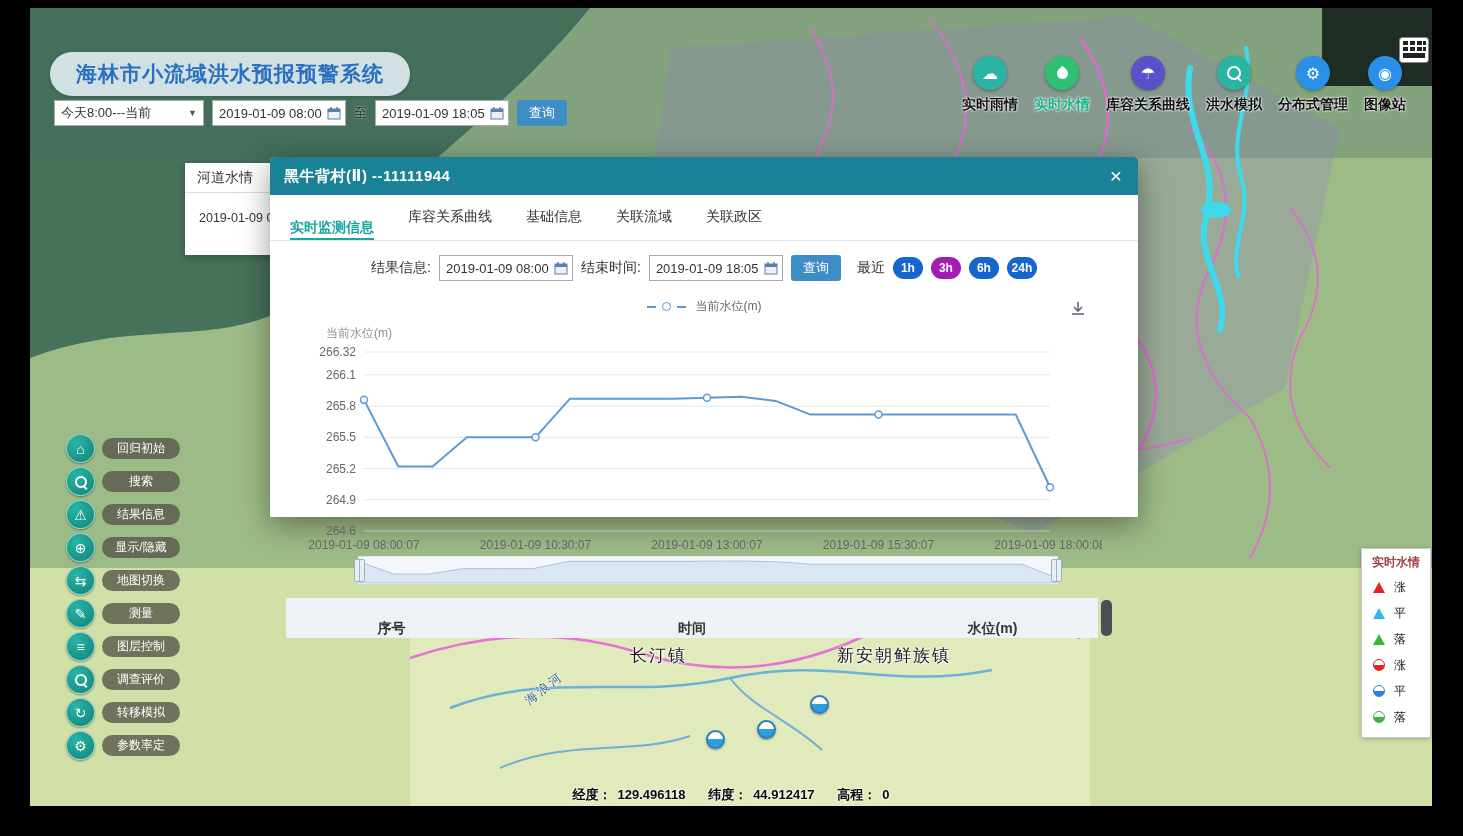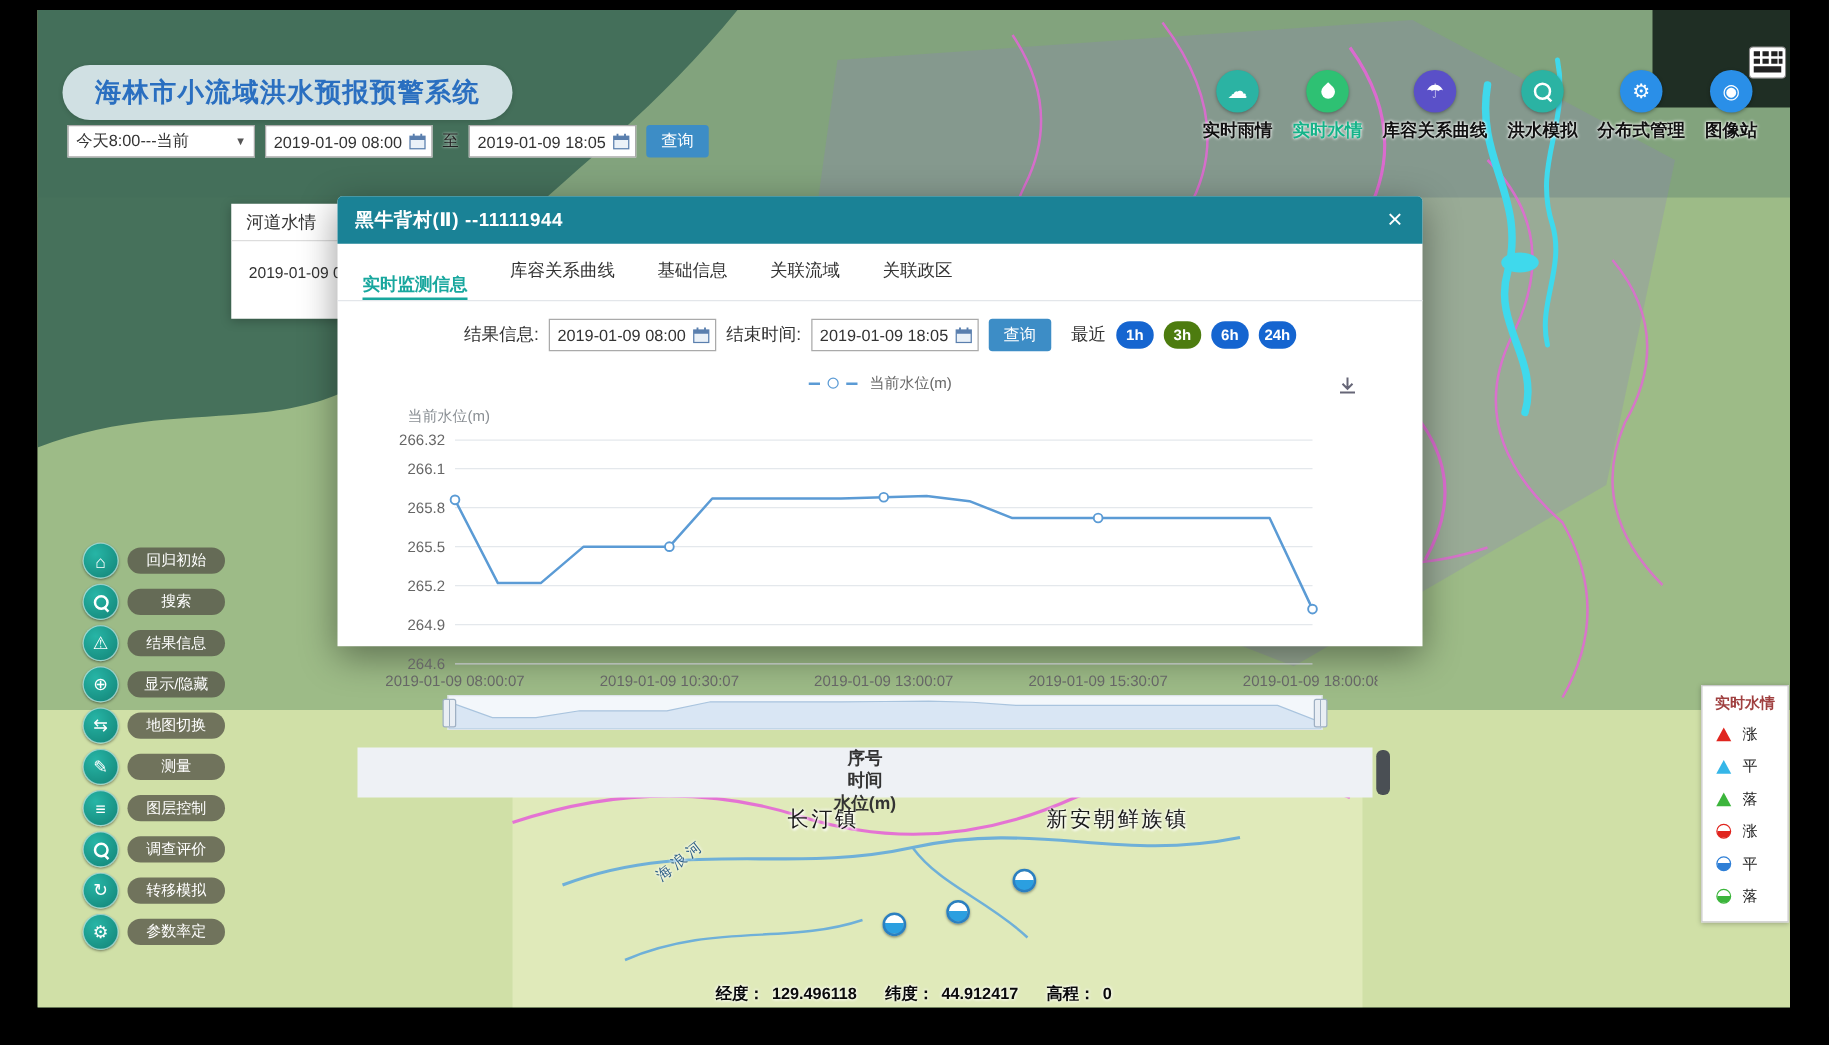--- a/index.html
+++ b/index.html
@@ -60,21 +60,21 @@
   .lg-line{width:9px;height:2px;background:var(--c);}
   .lg-dot{width:7px;height:7px;border:1.5px solid var(--c);border-radius:50%;background:#fff;}
   .lg-text{font-size:12px;color:#666;margin-left:4px;}
   .download-btn{position:absolute;right:51px;top:143px;cursor:pointer;}
   .chart-title{position:absolute;left:56px;top:168px;font-size:12px;color:#8a8f94;}
   #main-chart{position:absolute;left:12px;top:186px;}
   .datazoom{position:absolute;left:88px;top:399px;width:698px;height:26px;background:#f3f7fb;border:1px solid #dde4ea;box-sizing:content-box;}
   .dz-handle{position:absolute;top:2px;width:9px;height:21px;background:#e9eef4;border:1px solid #9fb0c3;border-radius:2px;cursor:ew-resize;background-image:linear-gradient(90deg,transparent 4px,#9fb0c3 4px,#9fb0c3 5px,transparent 5px);}
   .dz-handle.left{left:-5px;}
   .dz-handle.right{right:-5px;}
-  .table-head{position:absolute;left:16px;top:441px;width:812px;height:40px;background:#eef1f5;display:flex;align-items:center;flex-direction:column;}
+  .table-head{position:absolute;left:16px;top:441px;width:812px;height:40px;background:#eef1f5;display:flex;align-items:flex-end;}
   .th{font-size:14px;font-weight:bold;color:#333;text-align:center;}
   .th:nth-child(1){width:26%;}.th:nth-child(2){width:48%;}.th:nth-child(3){width:26%;}
   .scroll-thumb{position:absolute;left:831px;top:443px;width:11px;height:36px;background:#4a4f54;border-radius:5px;cursor:pointer;}
   
   .legend-panel{position:absolute;left:1331px;top:540px;width:70px;height:190px;background:#fff;border:1px solid #c9c9c9;z-index:20;box-shadow:0 1px 4px rgba(0,0,0,.25);box-sizing:border-box;}
   .lp-title{font-size:12px;text-align:center;margin:5px 0 3px;font-weight:bold;}
   .lp-item{display:flex;align-items:center;gap:9px;padding:0 0 0 11px;height:26px;}
   .lp-label{font-size:12px;color:#222;}
   .tri{width:0;height:0;border-left:6px solid transparent;border-right:6px solid transparent;border-bottom:11px solid var(--c);}
   .half-circle{width:12px;height:12px;border:1.5px solid var(--c);border-radius:50%;background:linear-gradient(180deg,#fff 46%,var(--c) 46%);box-sizing:border-box;}
@@ -290,21 +290,21 @@
                 <rect x="1" y="3" width="12" height="10" fill="#eaf1f8" stroke="#5a7fae"></rect>
                 <rect x="1" y="3" width="12" height="3" fill="#5a7fae"></rect>
                 <line x1="4" y1="1" x2="4" y2="4" stroke="#5a7fae" stroke-width="1.5"></line>
                 <line x1="10" y1="1" x2="10" y2="4" stroke="#5a7fae" stroke-width="1.5"></line>
               </svg>
           </span>
         </div>
         <button class="btn-query" style="background: rgb(61, 141, 198);">查询</button>
         <span class="recent-label">最近</span>
         <span class="badge" style="background: rgb(21, 101, 208);">1h</span>
-        <span class="badge" style="background: #4d7c0f;">3h</span>
+        <span class="badge" style="background: #a21caf;">3h</span>
         <span class="badge" style="background: rgb(21, 101, 208);">6h</span>
         <span class="badge" style="background: rgb(21, 101, 208);">24h</span>
       </div>
 
       <div class="legend-row" style="--c: #5b9bd5;">
         <span class="lg-line"></span>
         <span class="lg-dot"></span>
         <span class="lg-line"></span>
         <span class="lg-text">当前水位(m)</span>
       </div>

